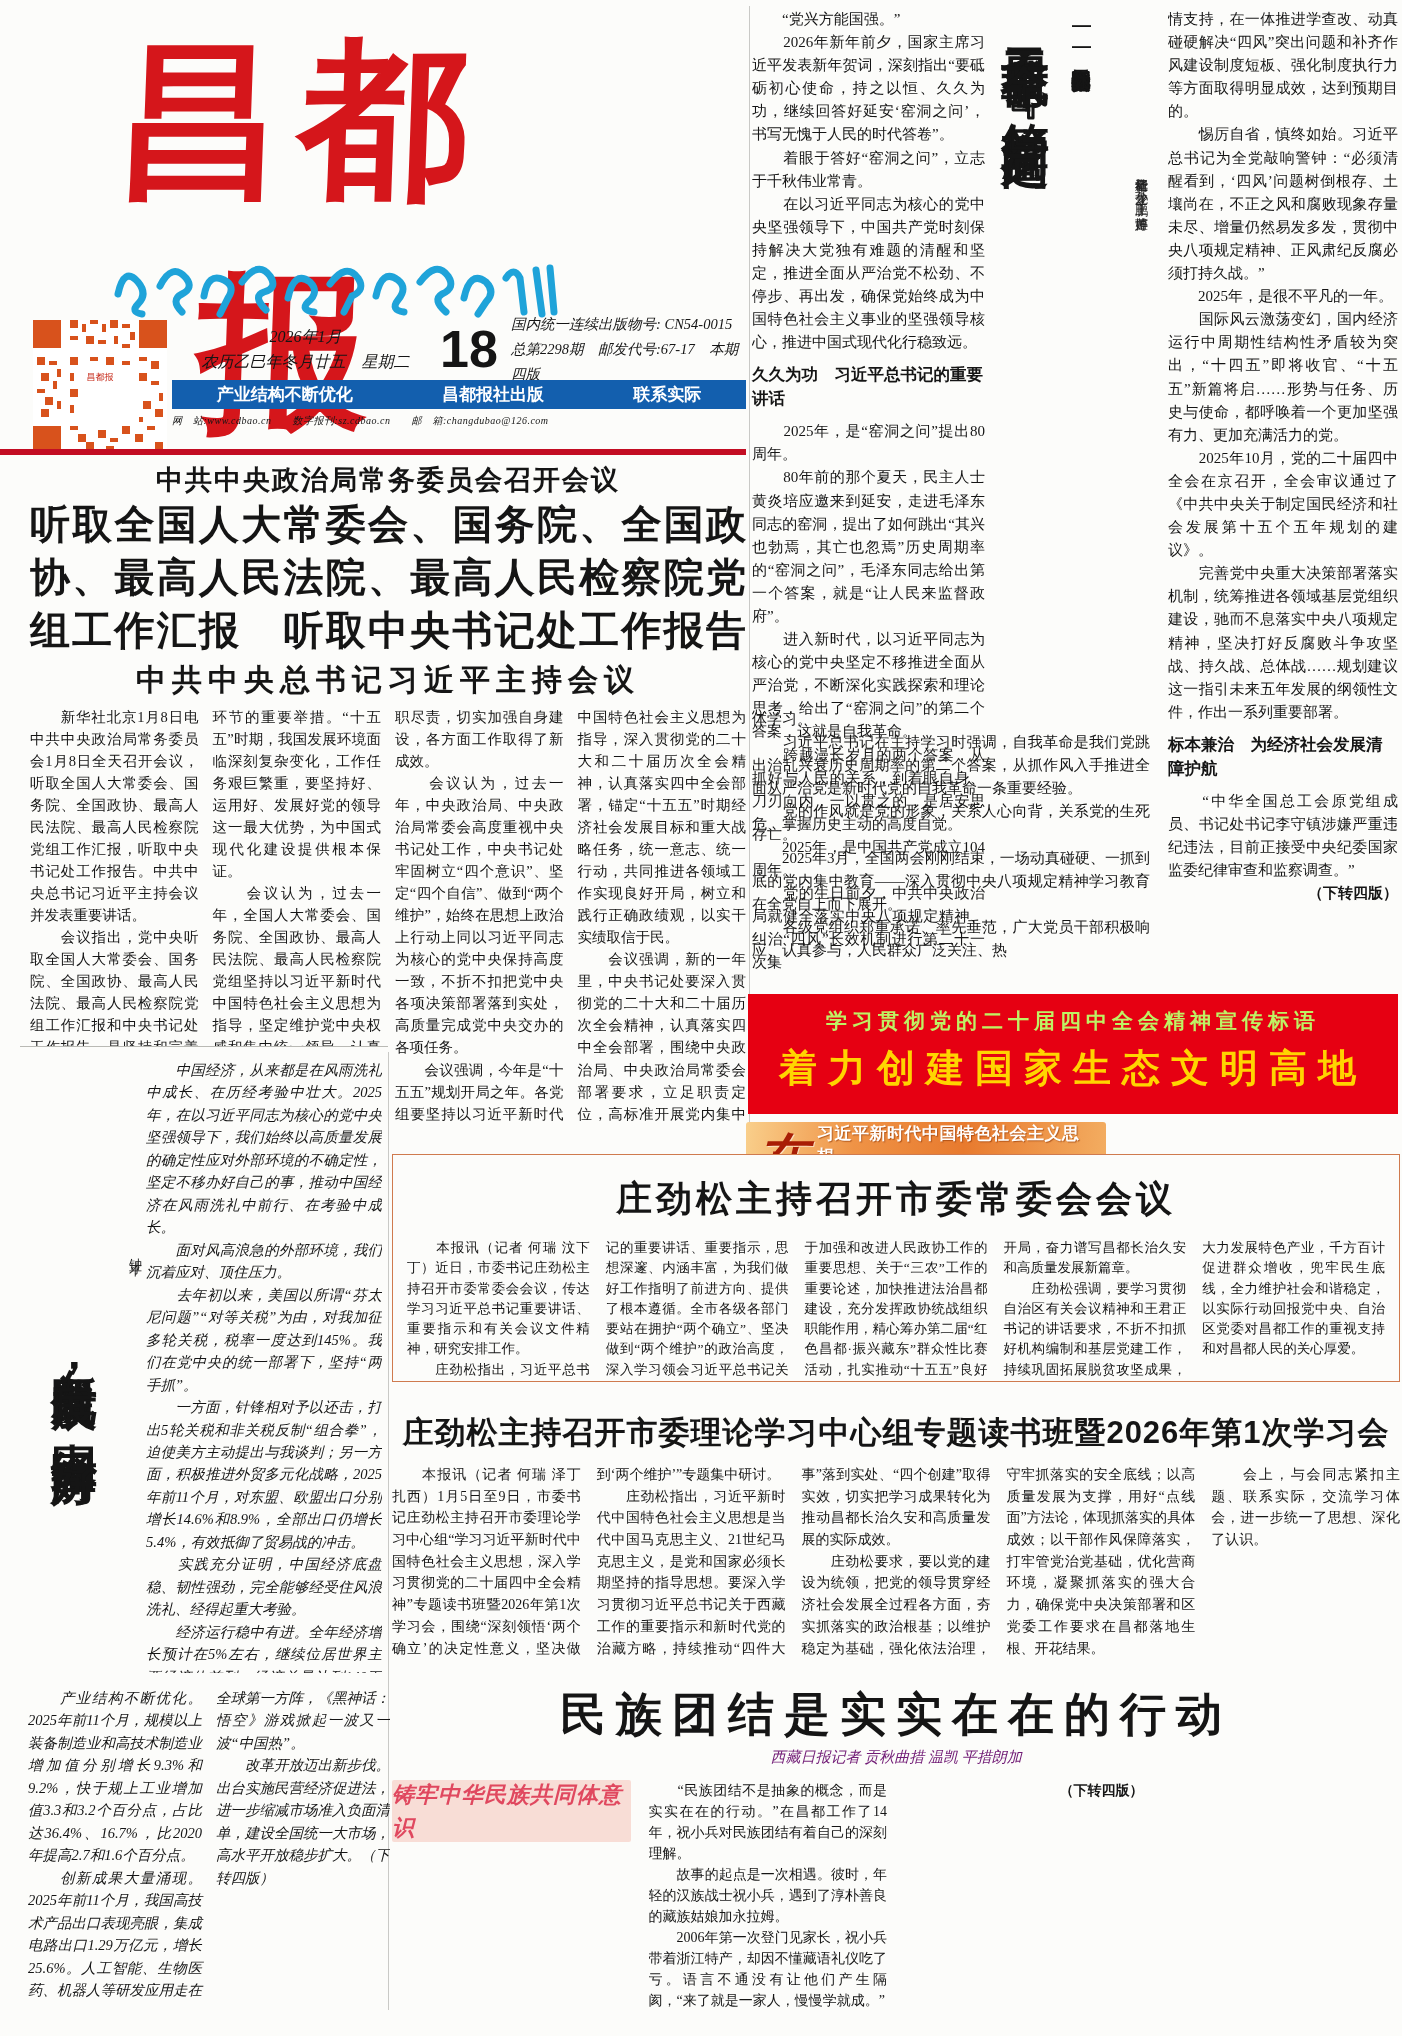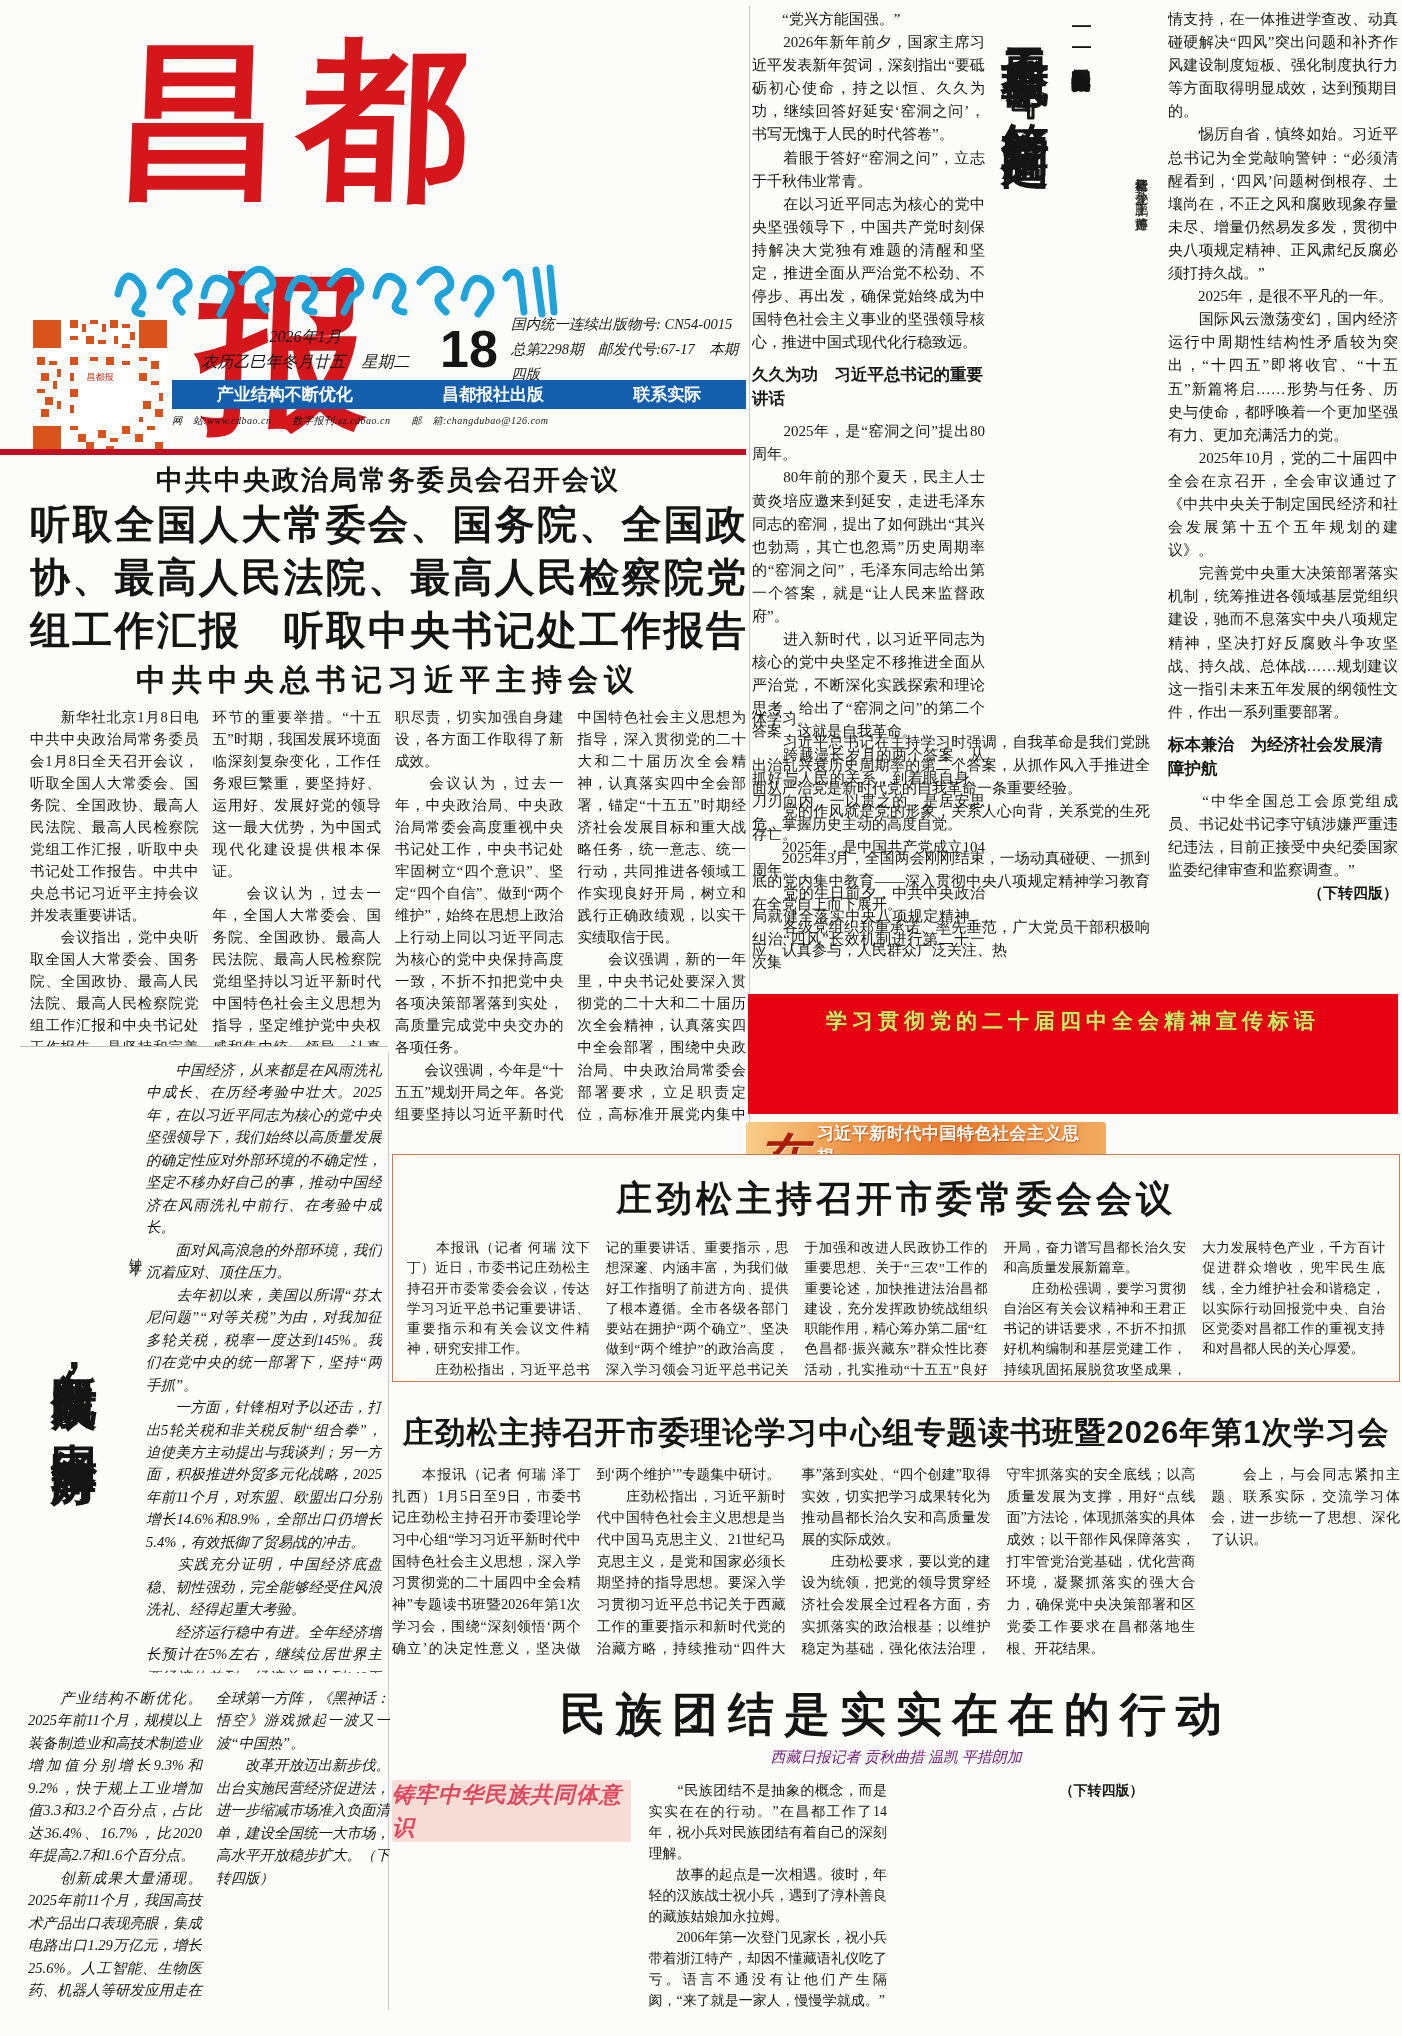--- a/index.html
+++ b/index.html
@@ -242,20 +242,21 @@
 　　国际风云激荡变幻，国内经济运行中周期性结构性矛盾较为突出，“十四五”即将收官、“十五五”新篇将启……形势与任务、历史与使命，都呼唤着一个更加坚强有力、更加充满活力的党。
 　　2025年10月，党的二十届四中全会在京召开，全会审议通过了《中共中央关于制定国民经济和社会发展第十五个五年规划的建议》。
 　　完善党中央重大决策部署落实机制，统筹推进各领域基层党组织建设，驰而不息落实中央八项规定精神，坚决打好反腐败斗争攻坚战、持久战、总体战……规划建议这一指引未来五年发展的纲领性文件，作出一系列重要部署。</div>
     <div class="inline-sub">标本兼治　为经济社会发展清障护航</div>
     <div class="bt">　　“中华全国总工会原党组成员、书记处书记李守镇涉嫌严重违纪违法，目前正接受中央纪委国家监委纪律审查和监察调查。”</div>
     <span class="jump">（下转四版）</span>
   </div>
 
   <div class="abs banner">
     <div class="l1 hei">学习贯彻党的二十届四中全会精神宣传标语</div>
+    <div class="l2 hei">着力创建国家生态文明高地</div>
   </div>
 
   <div class="abs badge">
     <span class="zai">在</span>
     <div>
       <div class="bl1 hei">习近平新时代中国特色社会主义思想</div>
       <div class="brow">
         <span class="bl2 hei">指引下</span>
         <span class="slogan">—— 新时代 新作为 新篇章</span>
       </div>

